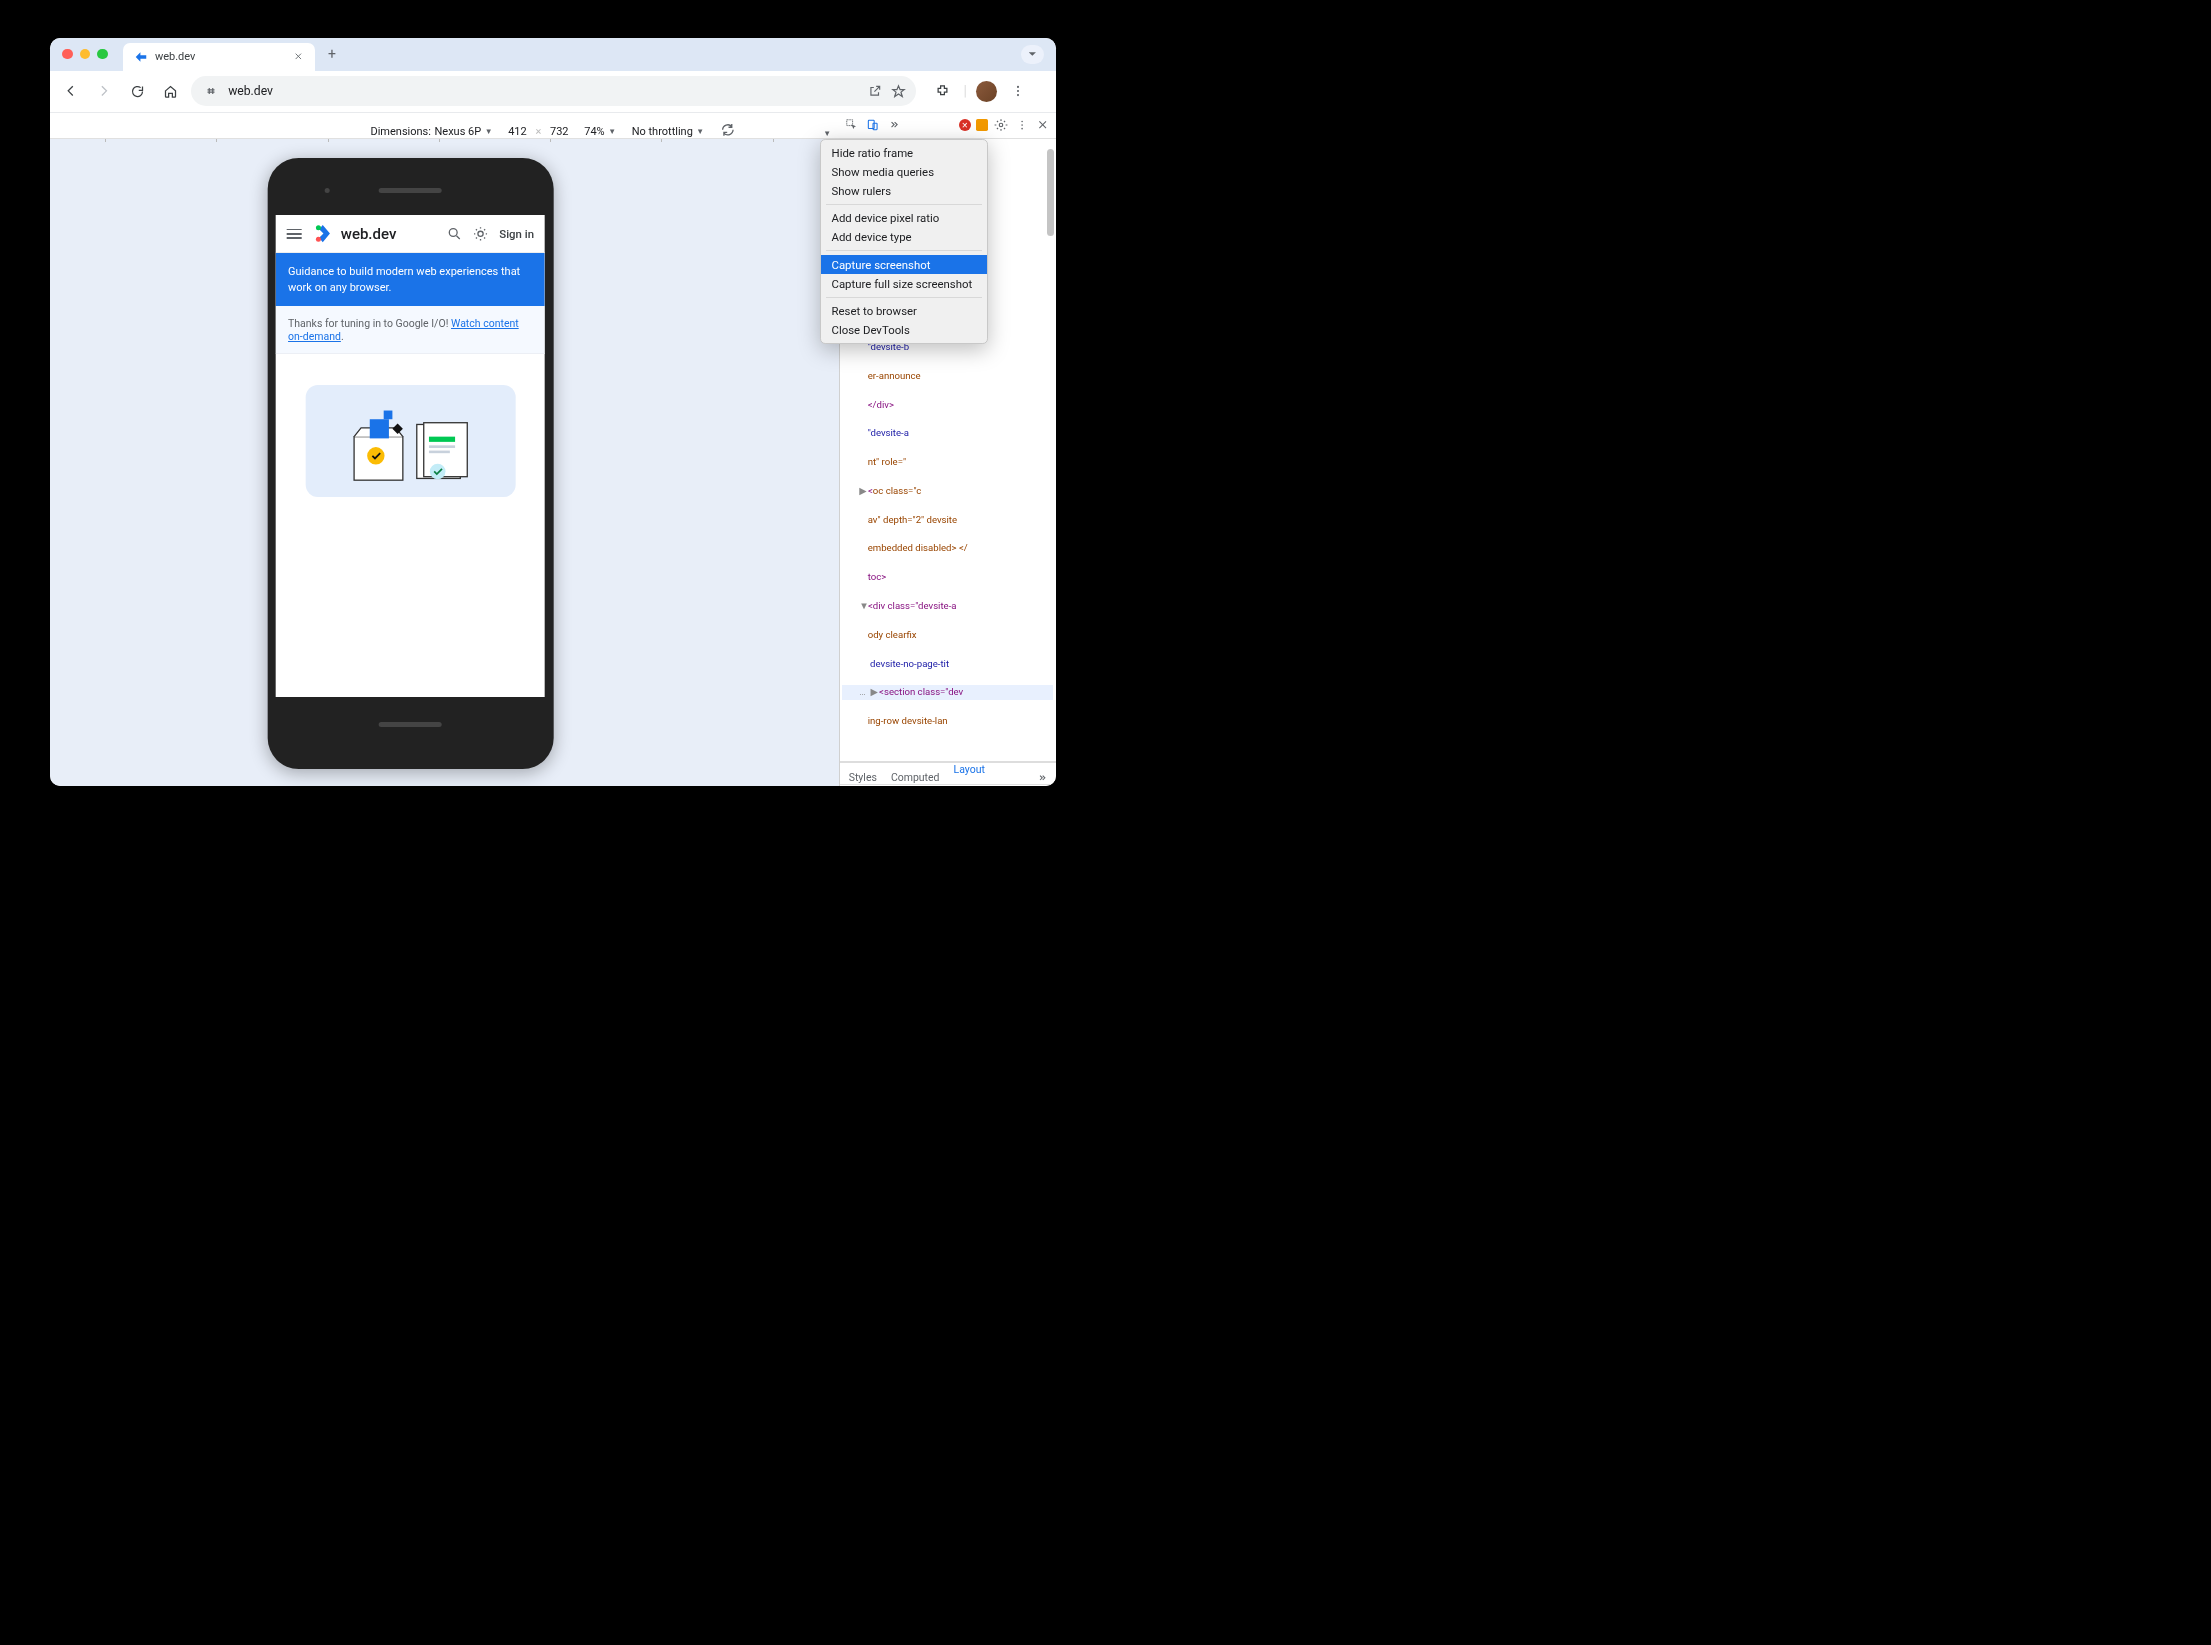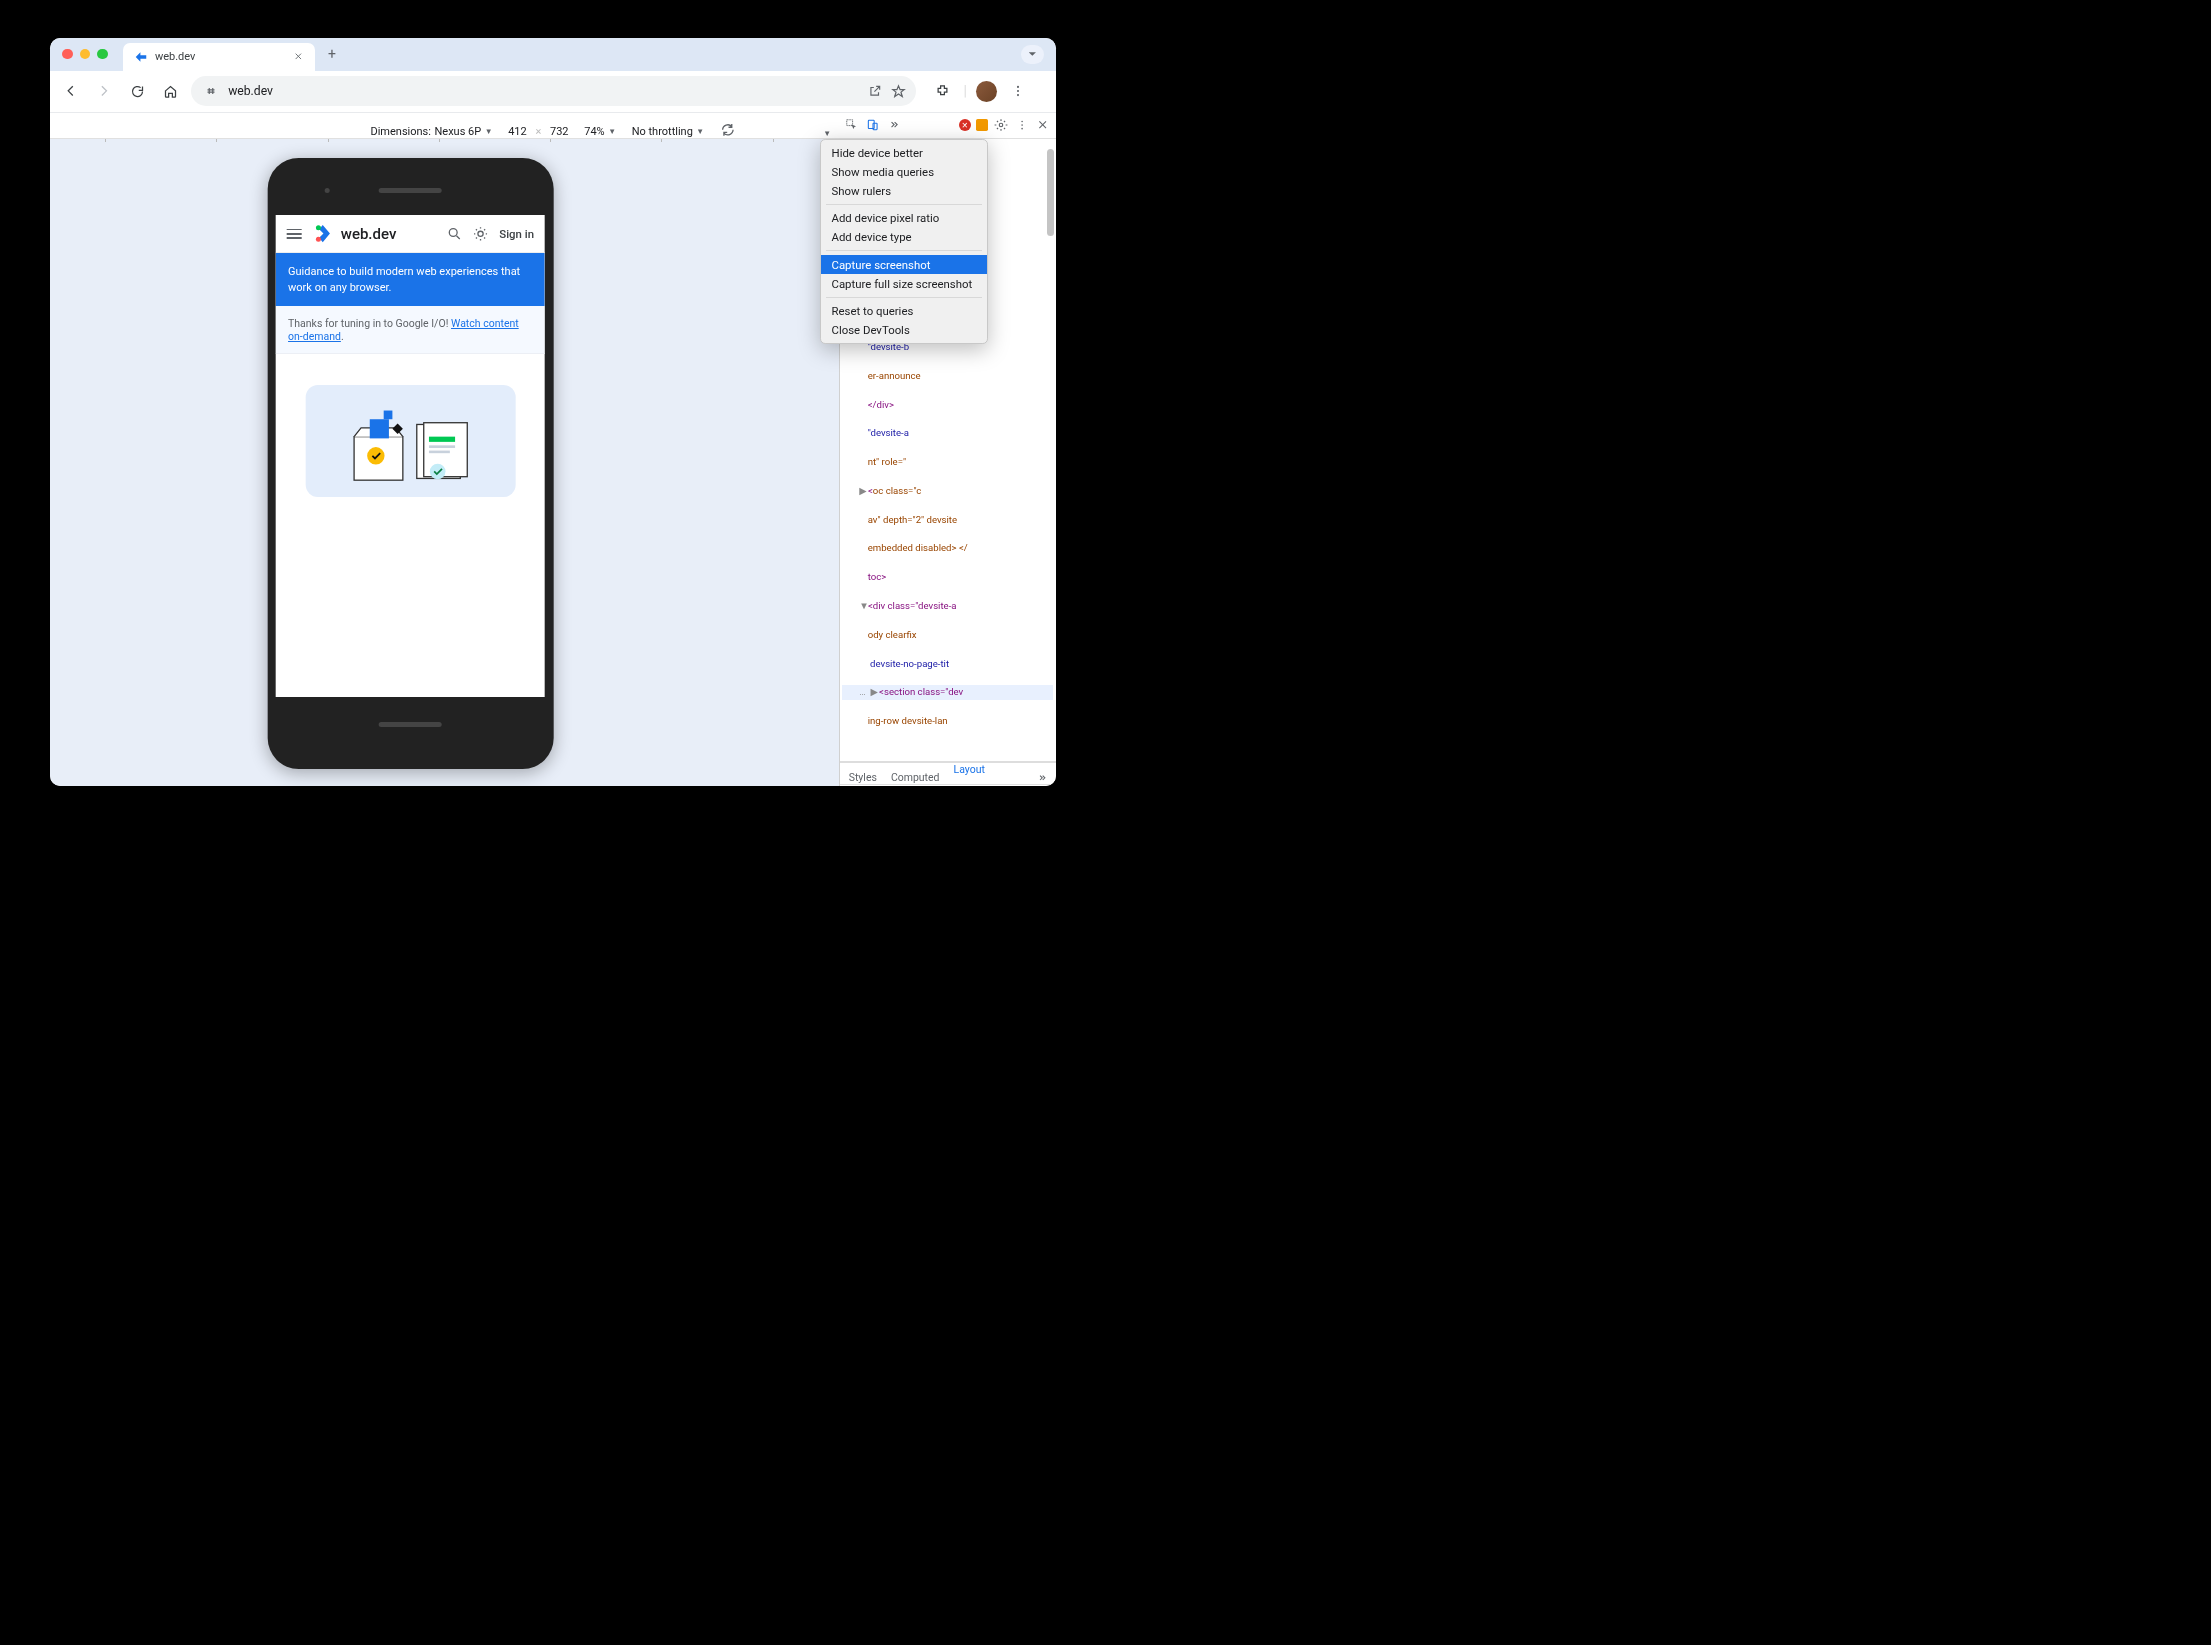--- a/index.html
+++ b/index.html
@@ -381,28 +381,28 @@
         <span style="font-size:7.9px">▼</span>
         <span>Grid</span>
       </div>
 
       <div class="sep"></div>
 
     </div>
   </div>
 
   <div class="context-menu">
-    <div class="item">Hide device better</div>
+    <div class="item">Hide ratio frame</div>
     <div class="item">Show media queries</div>
     <div class="item">Show rulers</div>
     <hr>
     <div class="item">Add device pixel ratio</div>
     <div class="item">Add device type</div>
     <hr>
     <div class="item highlighted">Capture screenshot</div>
     <div class="item">Capture full size screenshot</div>
     <hr>
-    <div class="item">Reset to queries</div>
+    <div class="item">Reset to browser</div>
     <div class="item">Close DevTools</div>
   </div>
 
 </div>
 
 
 </body></html>

